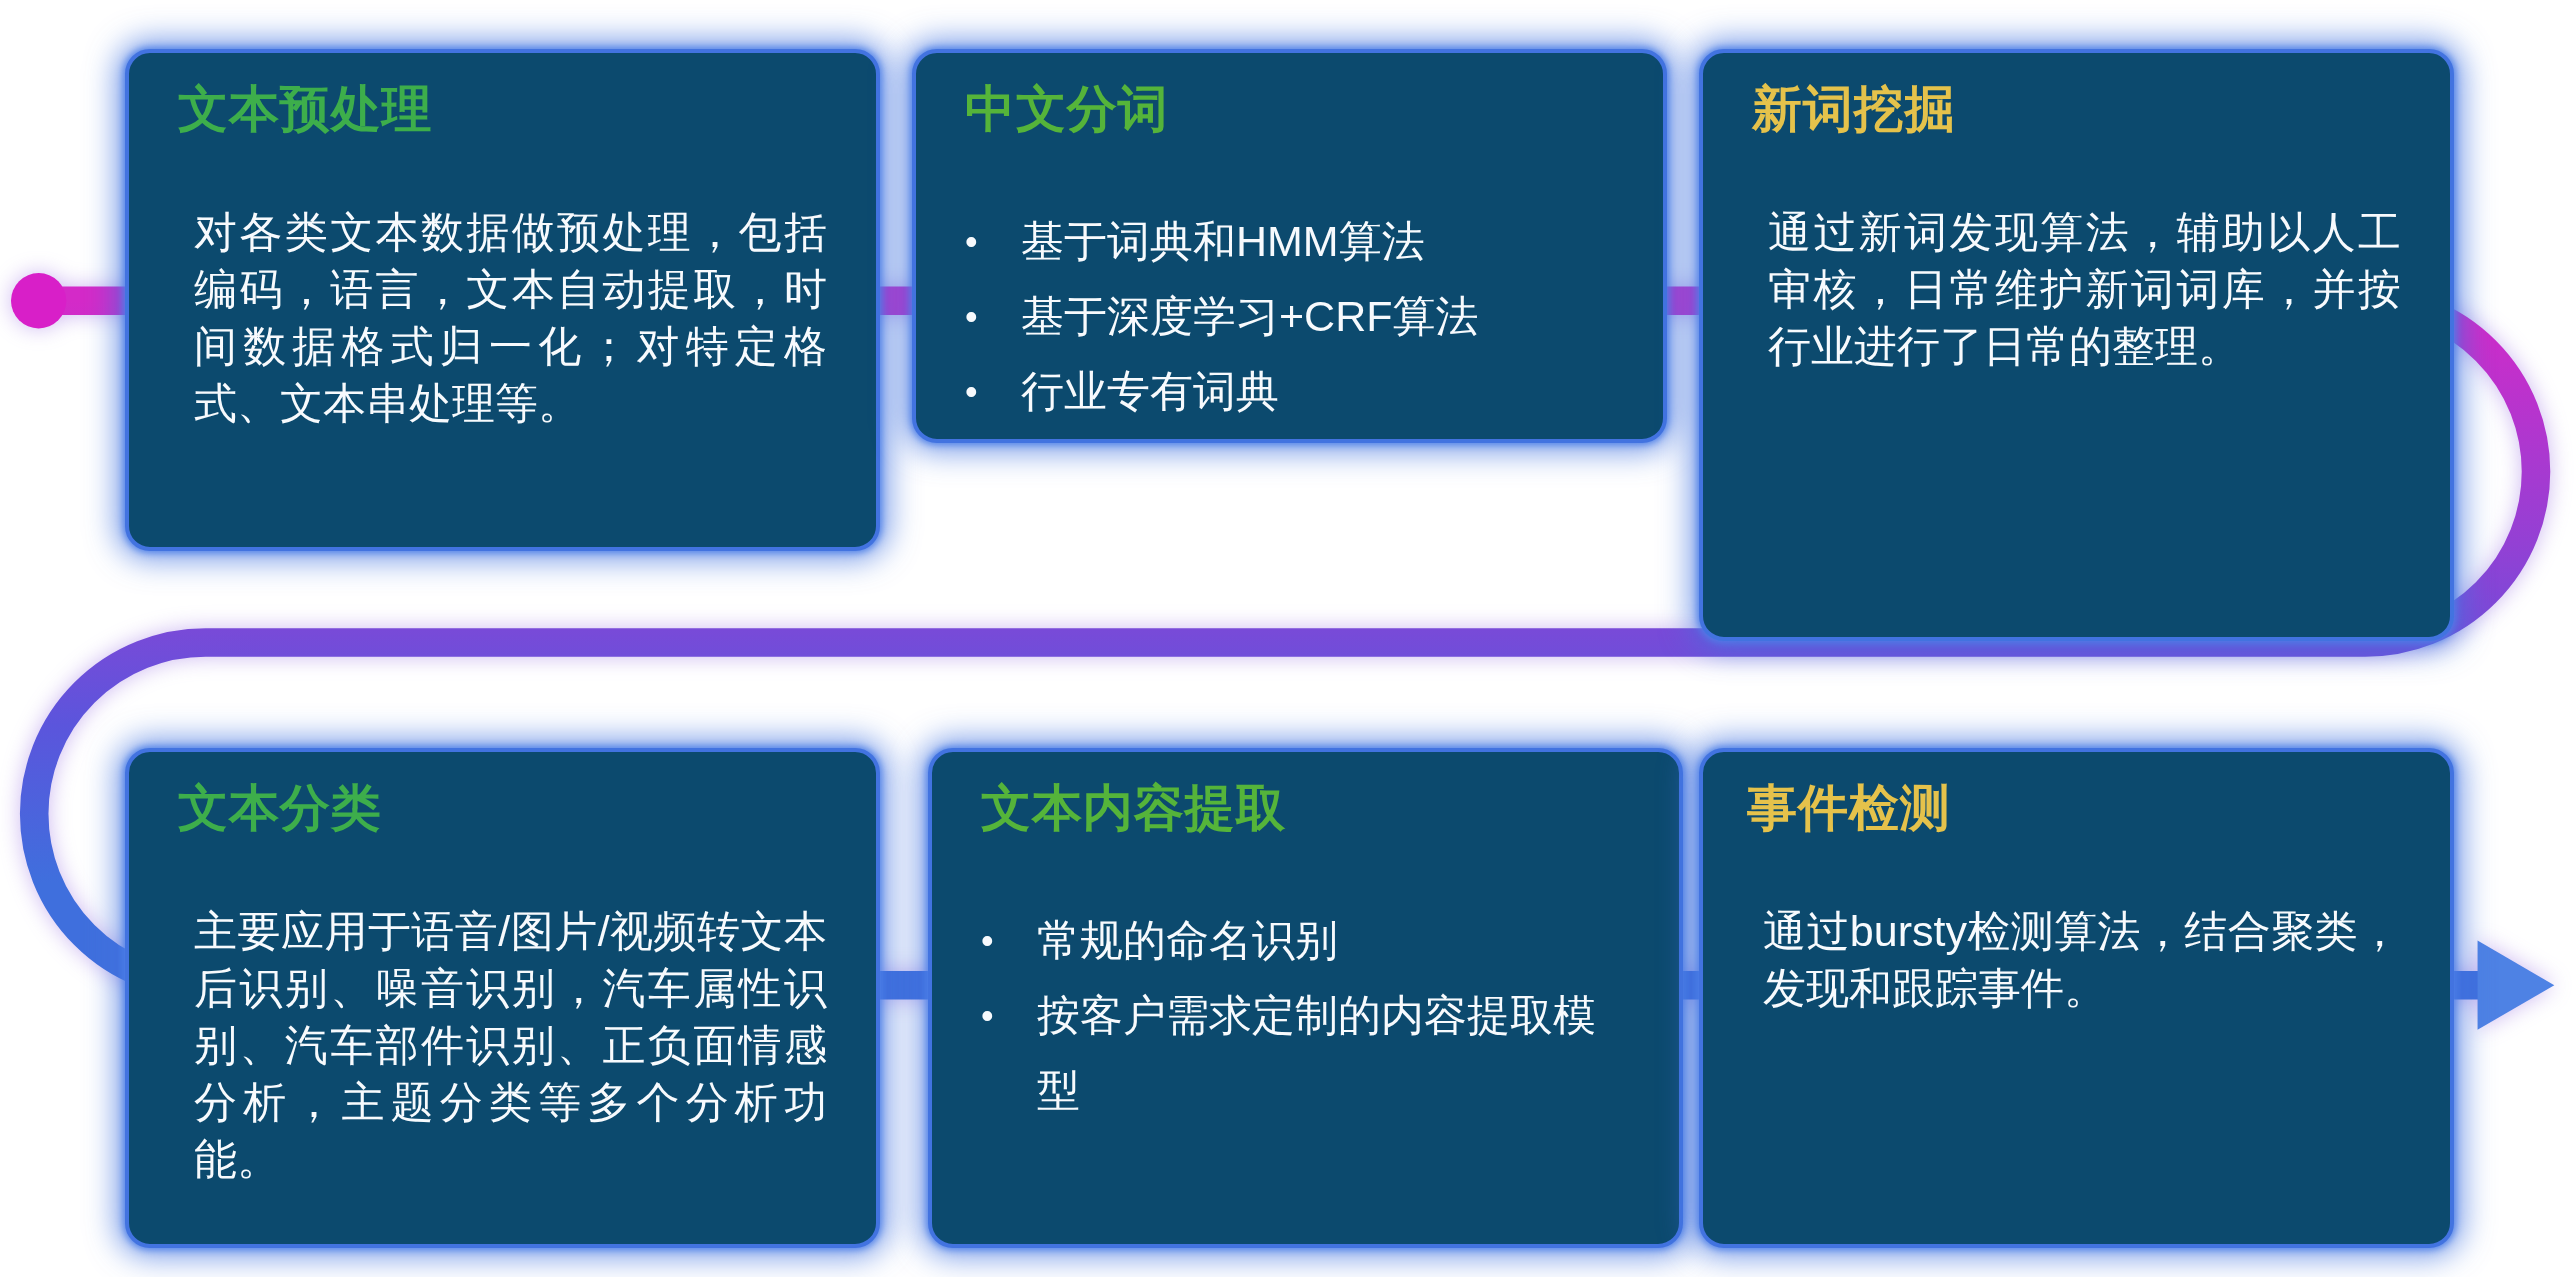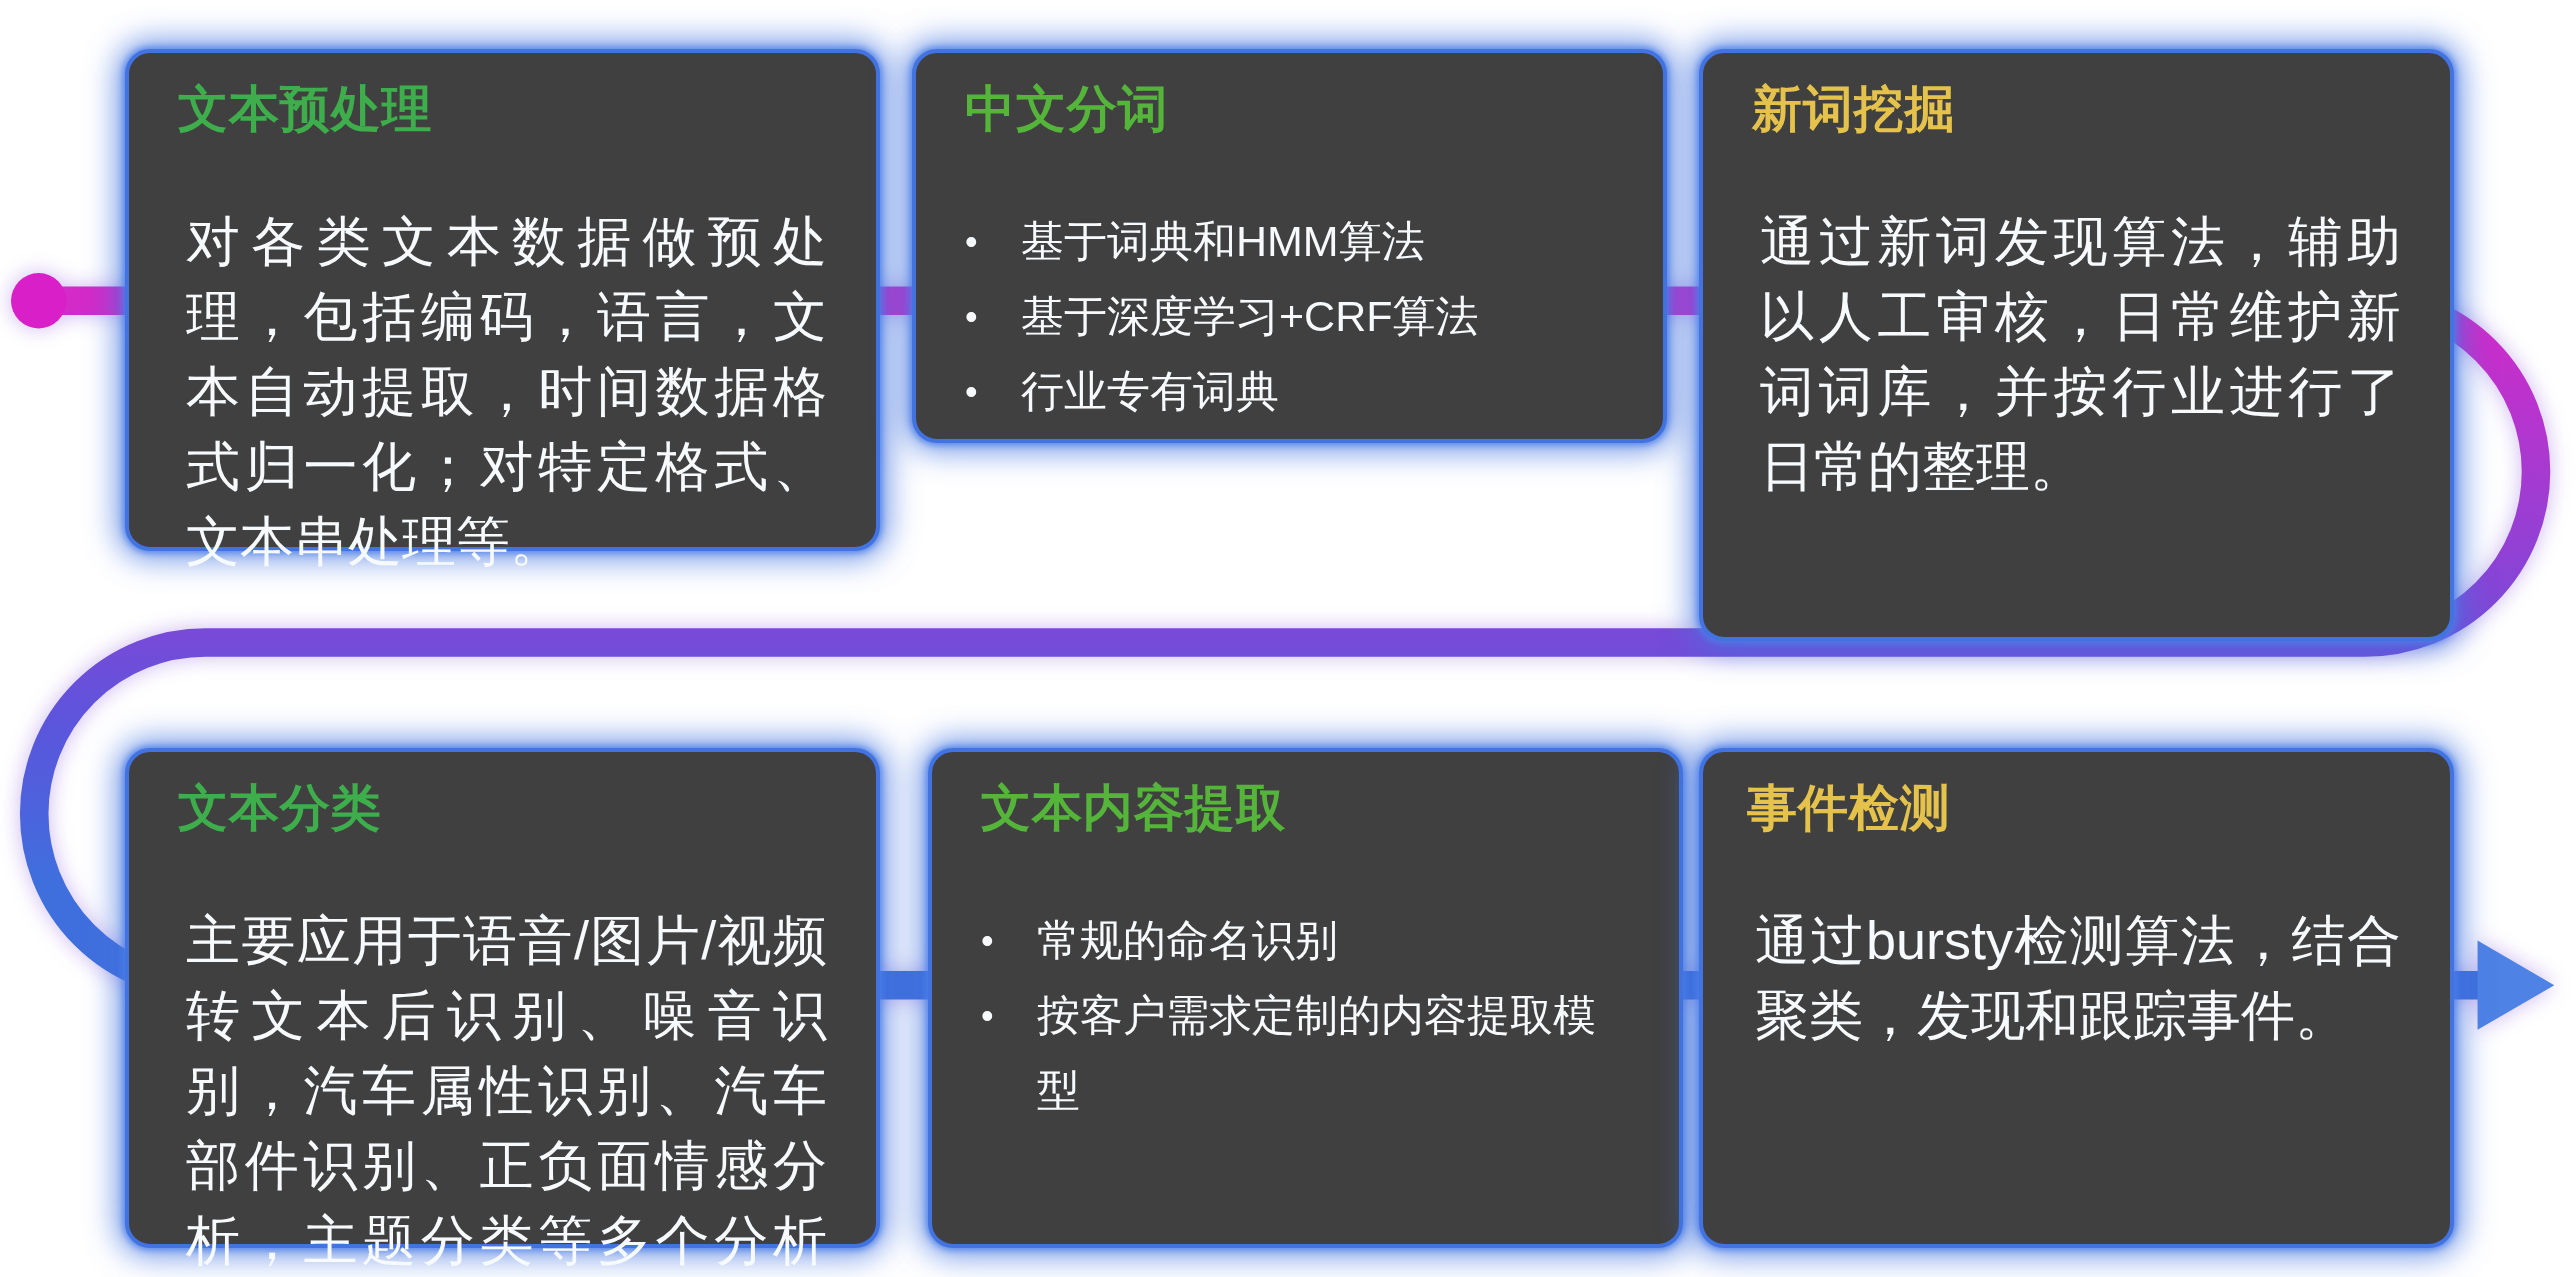--- a/index.html
+++ b/index.html
@@ -15,44 +15,44 @@
     position: absolute;
     left: 0; top: 0;
     width: 2576px; height: 1277px;
     z-index: 0;
     filter: drop-shadow(0 0 10.7px rgba(130, 80, 220, 0.40));
   }
   .card {
     position: absolute;
     width: 755px;
     box-sizing: border-box;
-    background: #404040;
+    background: #0c4a6e;
     border: 4.5px solid #4273e0;
     border-radius: 25px;
     box-shadow: 0 0 30px 9px rgba(66, 115, 224, 0.70), 0 0 7.1px 1.8px rgba(90, 140, 240, 0.9);
     padding: 25px 49px 34px 49px;
     z-index: 1;
   }
   .card-1 { left: 125px;  top: 49px;  height: 502px; }
   .card-2 { left: 912px; top: 49px;  height: 394px; }
   .card-3 { left: 1699px; top: 49px;  height: 592px; }
   .card-4 { left: 125px;  top: 748px; height: 500px; }
   .card-5 { left: 928px; top: 748px; height: 500px; }
   .card-6 { left: 1699px; top: 748px; height: 500px; padding-left: 44px; }
   .card-title {
     margin: 0;
     font-size: 50px;
     line-height: 62px;
     font-weight: 700;
     letter-spacing: 0.9px;
   }
   .card-body {
-    margin: 64px 0 0 8px;
-    font-size: 54px;
-    line-height: 75px;
+    margin: 64px 0 0 16px;
+    font-size: 43px;
+    line-height: 57px;
     color: #f7fafd;
     text-align: justify;
   }
   .card-bullets {
     margin: 64px 0 0 0;
     padding: 0;
     list-style: none;
   }
   .card-bullets li {
     display: flex;

